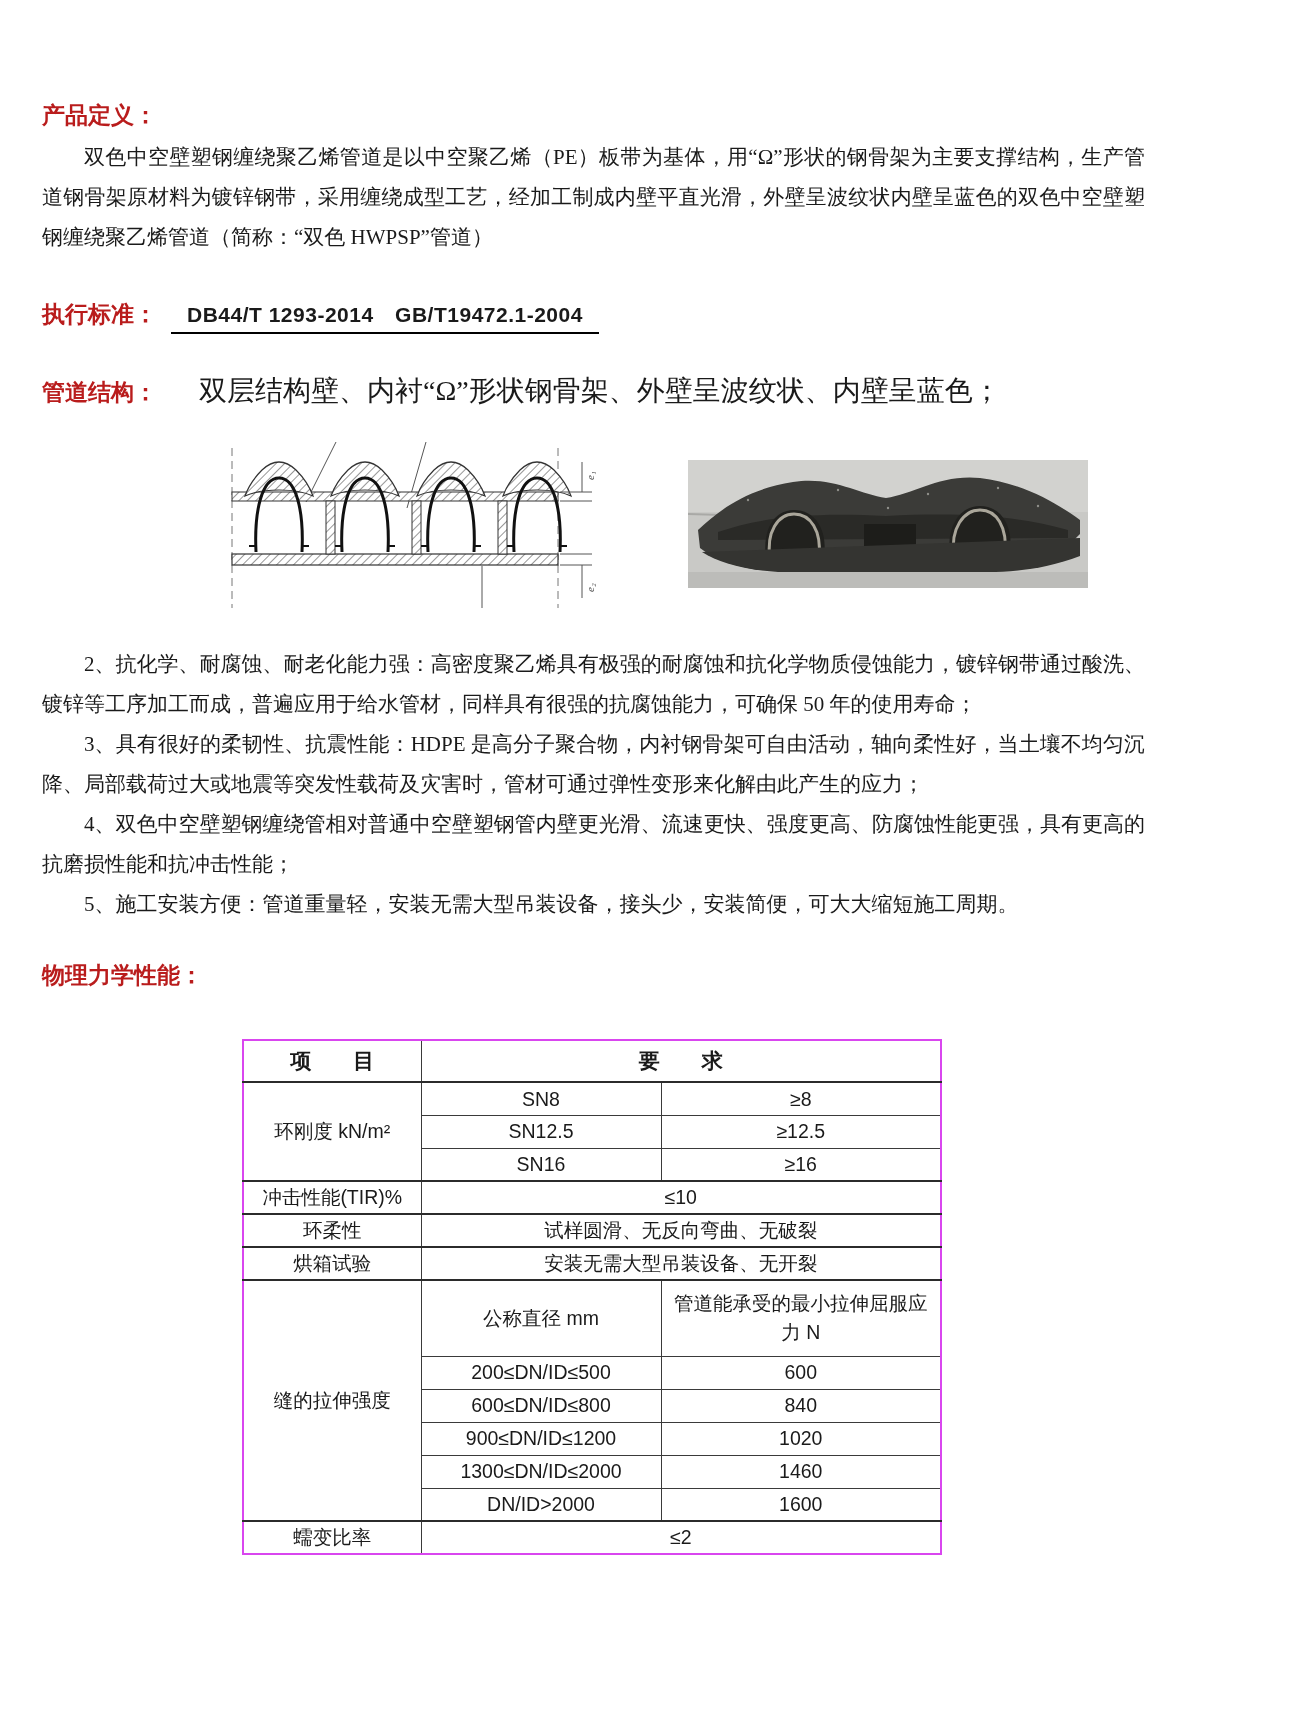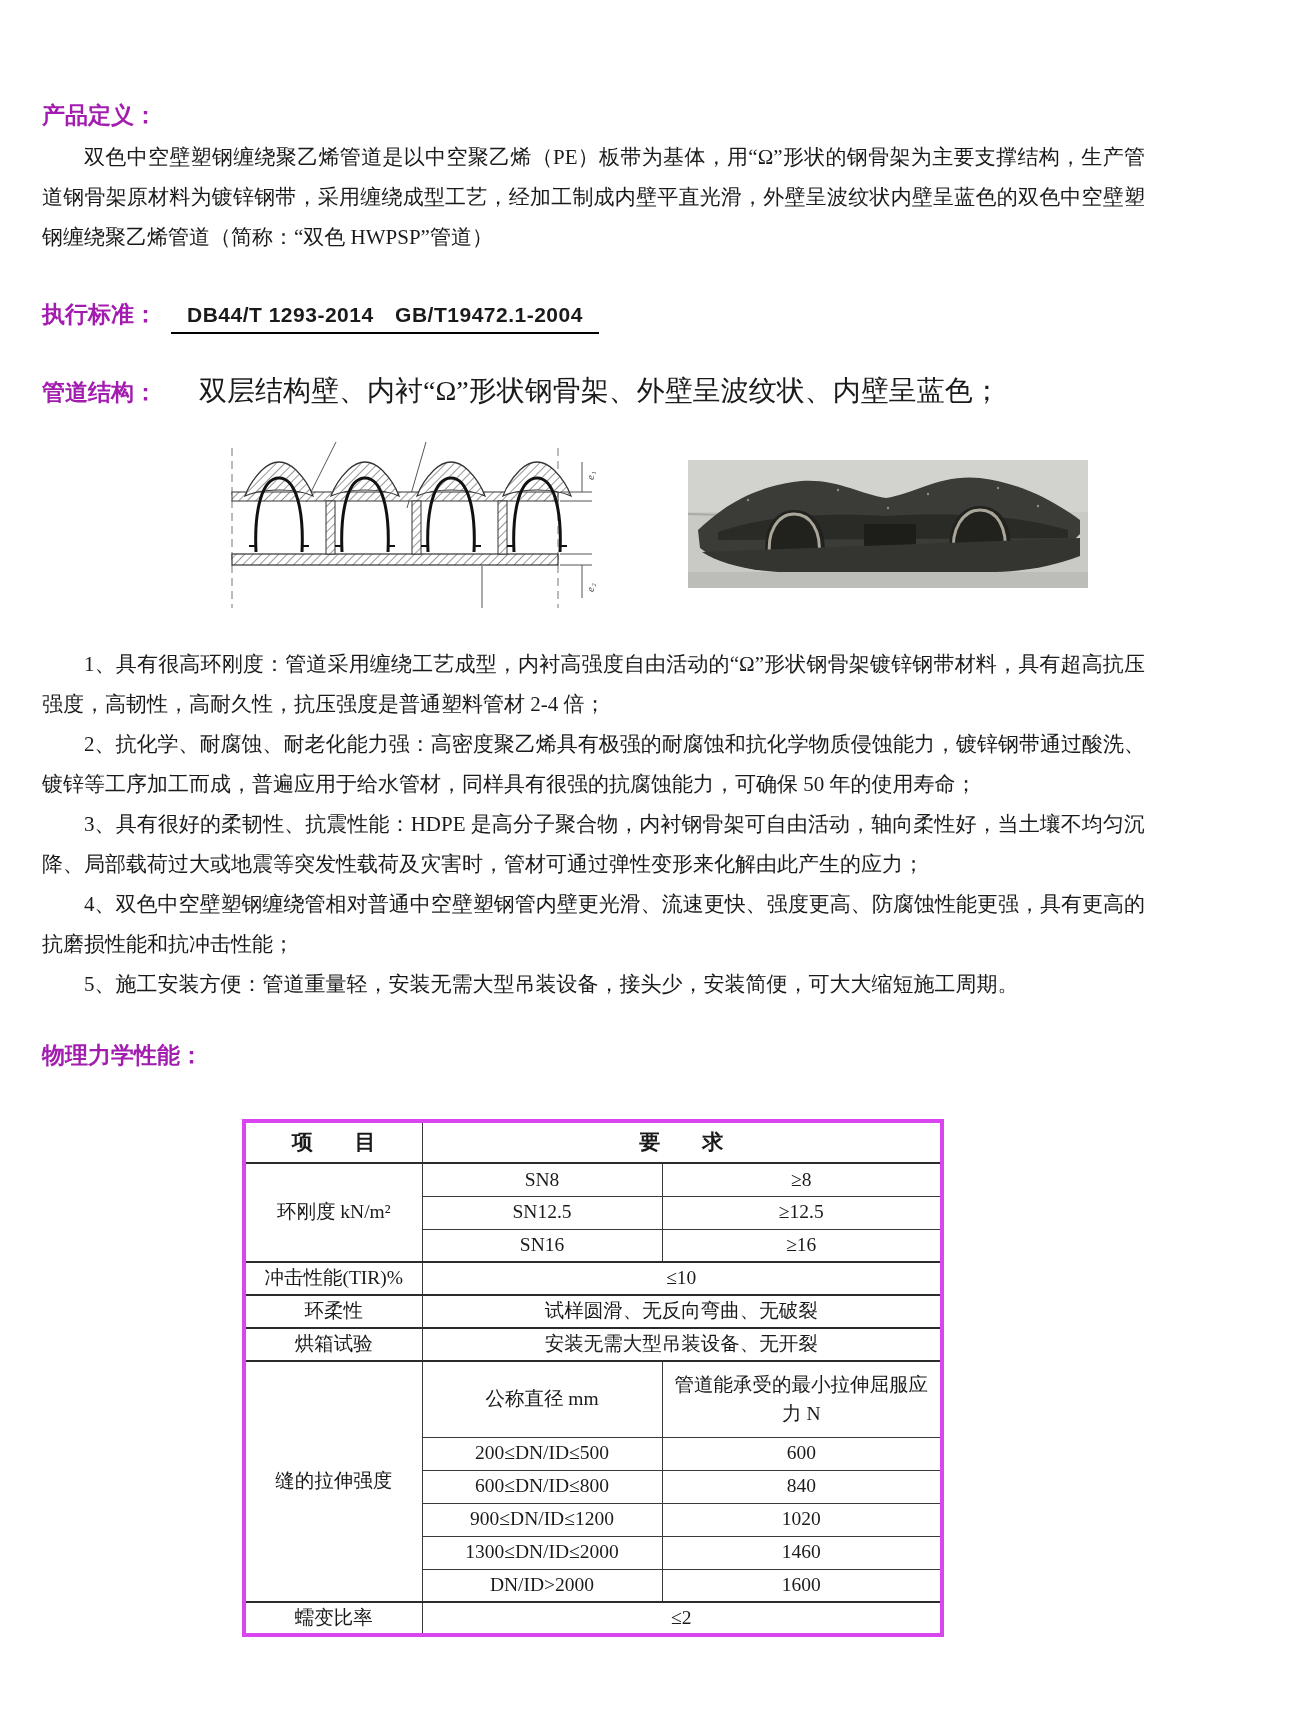--- a/index.html
+++ b/index.html
@@ -20,21 +20,21 @@
     font-size: 33px;
     font-weight: bold;
     color: #1E5AA9;
     text-align: center;
     letter-spacing: 1px;
   }
   .h-orange {
     font-family: "Liberation Sans", "DejaVu Sans", sans-serif;
     font-size: 23px;
     font-weight: bold;
-    color: #a21caf;
+    color: #b91c1c;
   }
   .sec-definition { margin-top: 48px; }
   .body-par {
     font-size: 21px;
     line-height: 40px;
     text-align: justify;
     text-indent: 2em;
     margin-top: 6px;
   }
   .inline-row { margin-top: 42px; display: flex; align-items: baseline; }
@@ -65,22 +65,22 @@
     text-align: justify;
     text-indent: 2em;
   }
   .features-body { margin-top: 8px; }
   .sec-physical { margin-top: 36px; }
   .spec-table-wrap { margin-top: 48px; margin-left: 200px; }
   table.spec-table {
     border-collapse: collapse;
     table-layout: fixed;
     width: 698px;
-    border: 4px solid #d946ef;
-    font-family: Liberation Serif, serif;
+    border: 2px solid #d946ef;
+    font-family: Liberation Sans, sans-serif;
   }
   table.spec-table td {
     border: 1px solid #3a3a3a;
     text-align: center;
     vertical-align: middle;
     font-size: 19.5px;
     height: 33px;
     padding: 1px 6px;
     line-height: 1.45;
   }
@@ -206,21 +206,20 @@
         <circle cx="240" cy="34" r="1.2"></circle>
           <circle cx="310" cy="28" r="1.2"></circle>
         <circle cx="200" cy="48" r="1.2"></circle>
           <circle cx="350" cy="46" r="1.2"></circle>
       </g>
     </svg>
   </div>
 
   <section class="sec-features">
     <div class="features-body">
-      <p class="feature-item">1、具有很高环刚度：管道采用缠绕工艺成型，内衬高强度自由活动的“Ω”形状钢骨架镀锌钢带材料，具有超高抗压强度，高韧性，高耐久性，抗压强度是普通塑料管材 2-4 倍；</p>
       <p class="feature-item">2、抗化学、耐腐蚀、耐老化能力强：高密度聚乙烯具有极强的耐腐蚀和抗化学物质侵蚀能力，镀锌钢带通过酸洗、镀锌等工序加工而成，普遍应用于给水管材，同样具有很强的抗腐蚀能力，可确保 50 年的使用寿命；</p>
       <p class="feature-item">3、具有很好的柔韧性、抗震性能：HDPE 是高分子聚合物，内衬钢骨架可自由活动，轴向柔性好，当土壤不均匀沉降、局部载荷过大或地震等突发性载荷及灾害时，管材可通过弹性变形来化解由此产生的应力；</p>
       <p class="feature-item">4、双色中空壁塑钢缠绕管相对普通中空壁塑钢管内壁更光滑、流速更快、强度更高、防腐蚀性能更强，具有更高的抗磨损性能和抗冲击性能；</p>
       <p class="feature-item">5、施工安装方便：管道重量轻，安装无需大型吊装设备，接头少，安装简便，可大大缩短施工周期。</p>
     </div>
   </section>
 
   <section class="sec-physical">
     <h2 class="h-orange">物理力学性能：</h2>
 

